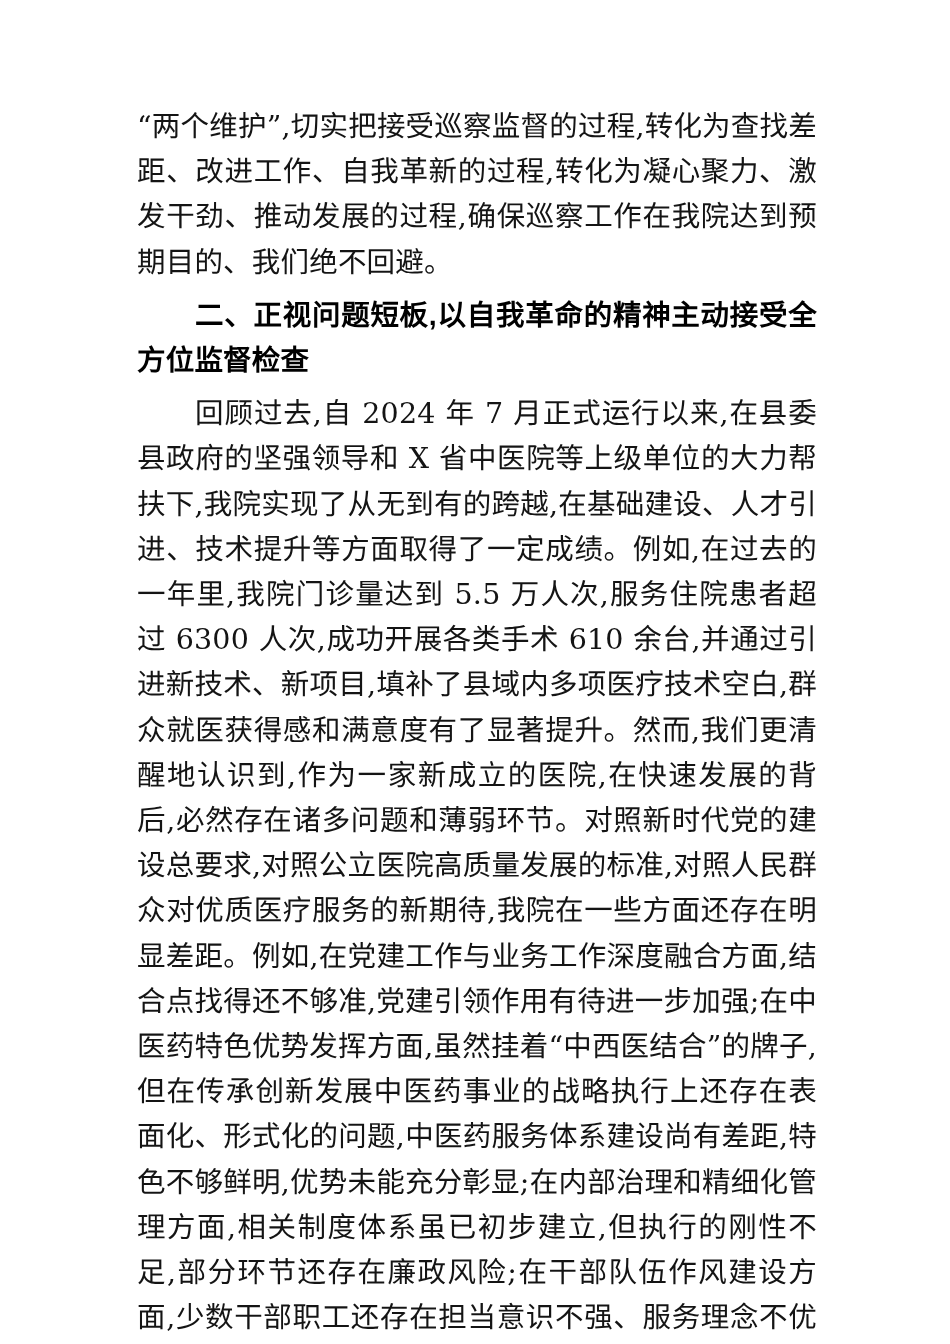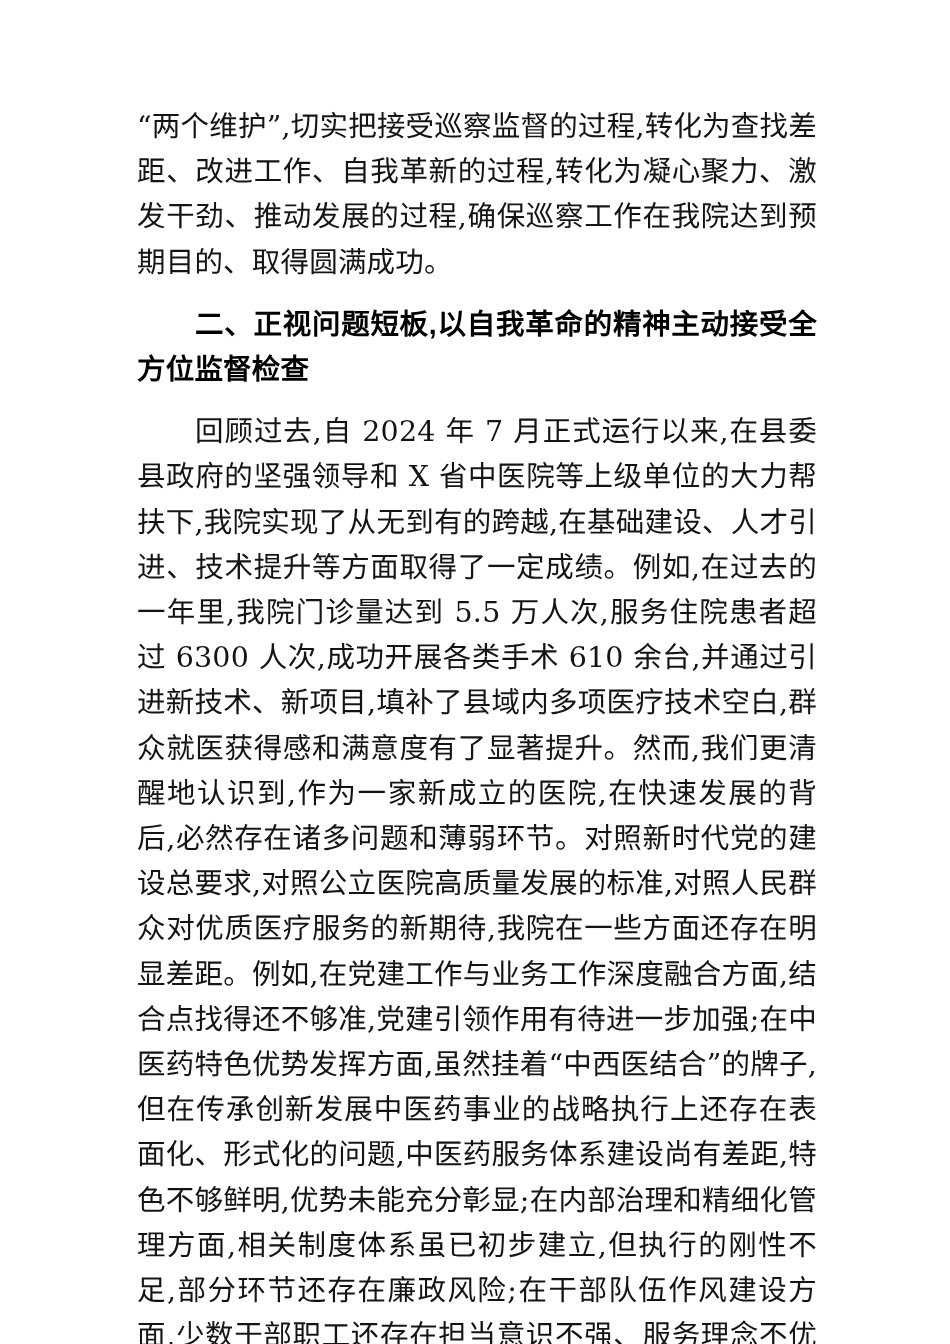--- a/index.html
+++ b/index.html
@@ -59,28 +59,28 @@
     font-weight: 700;
     text-align: justify;
     text-justify: inter-character;
     text-align-last: left;
     text-indent: 58px;
     margin: 0;
     color: #000000;
   }
 
   
-  .block + .block { margin-top: 17px; }
+  .block + .block { margin-top: 8px; }
 </style>
 </head>
 <body>
 
 <div class="page">
   <div class="content">
 
-    <p class="para block">“两个维护”,切实把接受巡察监督的过程,转化为查找差距、改进工作、自我革新的过程,转化为凝心聚力、激发干劲、推动发展的过程,确保巡察工作在我院达到预期目的、取得圆满成功。</p>
+    <p class="para block">“两个维护”,切实把接受巡察监督的过程,转化为查找差距、改进工作、自我革新的过程,转化为凝心聚力、激发干劲、推动发展的过程,确保巡察工作在我院达到预期目的、我们绝不回避。</p>
 
     <p class="heading block">二、正视问题短板,以自我革命的精神主动接受全方位监督检查</p>
 
     <p class="para indent block">回顾过去,自 2024 年 7 月正式运行以来,在县委县政府的坚强领导和 X 省中医院等上级单位的大力帮扶下,我院实现了从无到有的跨越,在基础建设、人才引进、技术提升等方面取得了一定成绩。例如,在过去的一年里,我院门诊量达到 5.5 万人次,服务住院患者超过 6300 人次,成功开展各类手术 610 余台,并通过引进新技术、新项目,填补了县域内多项医疗技术空白,群众就医获得感和满意度有了显著提升。然而,我们更清醒地认识到,作为一家新成立的医院,在快速发展的背后,必然存在诸多问题和薄弱环节。对照新时代党的建设总要求,对照公立医院高质量发展的标准,对照人民群众对优质医疗服务的新期待,我院在一些方面还存在明显差距。例如,在党建工作与业务工作深度融合方面,结合点找得还不够准,党建引领作用有待进一步加强;在中医药特色优势发挥方面,虽然挂着“中西医结合”的牌子,但在传承创新发展中医药事业的战略执行上还存在表面化、形式化的问题,中医药服务体系建设尚有差距,特色不够鲜明,优势未能充分彰显;在内部治理和精细化管理方面,相关制度体系虽已初步建立,但执行的刚性不足,部分环节还存在廉政风险;在干部队伍作风建设方面,少数干部职工还存在担当意识不强、服务理念不优的问题。对于这些潜在的问题,我们绝不回避、决不遮掩、决不护短。我们将本着对党负责、对事业负责、对同志负责、对群众负责的态度,以刀刃向内的勇气,主动揭短亮丑,自觉接受巡察组的监督。我们坚信,巡察组的各位领导和专家具有丰富的经验和专业的视角,一定能够帮助我们发现深层次的症结,挖出我们自身难以察觉的病灶。全院干部职工将以积极、主动、诚恳的态度,全力配合巡察组的各项工作。</p>
 
   </div>
 </div>
 
 </body></html>

